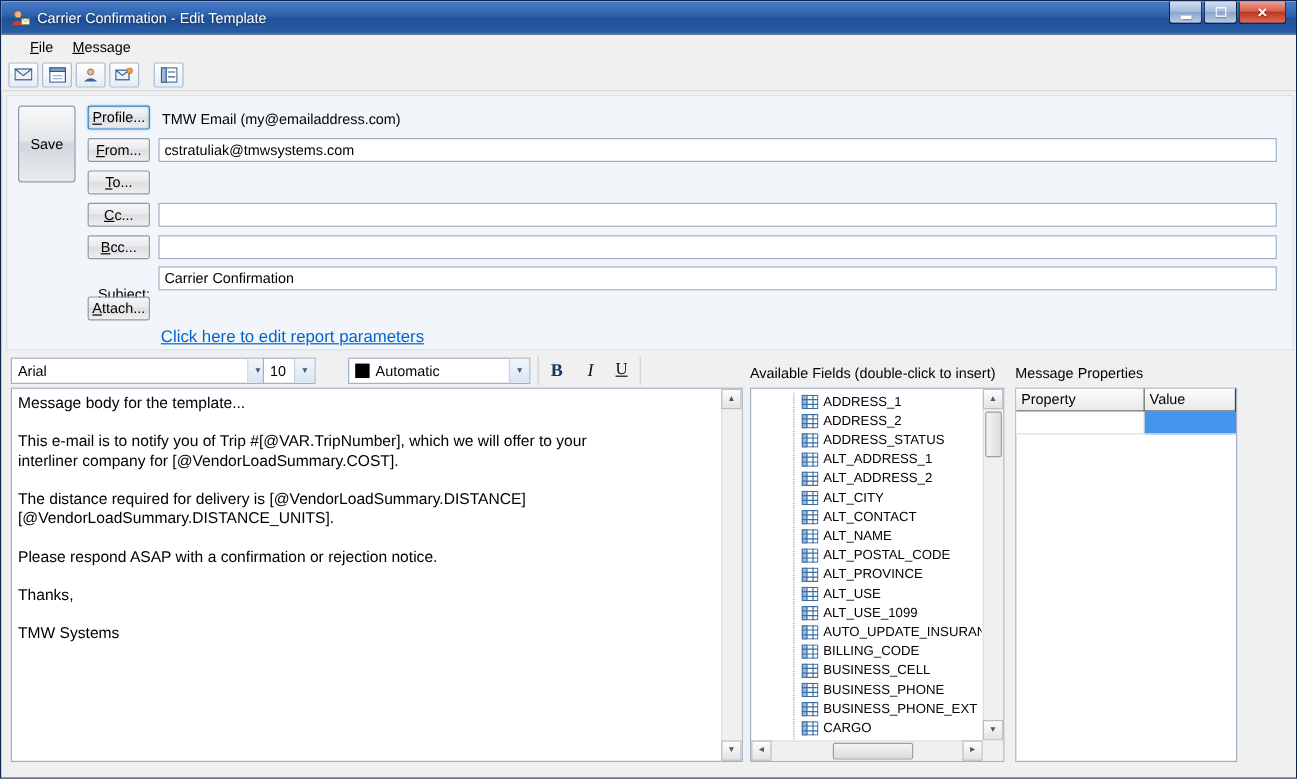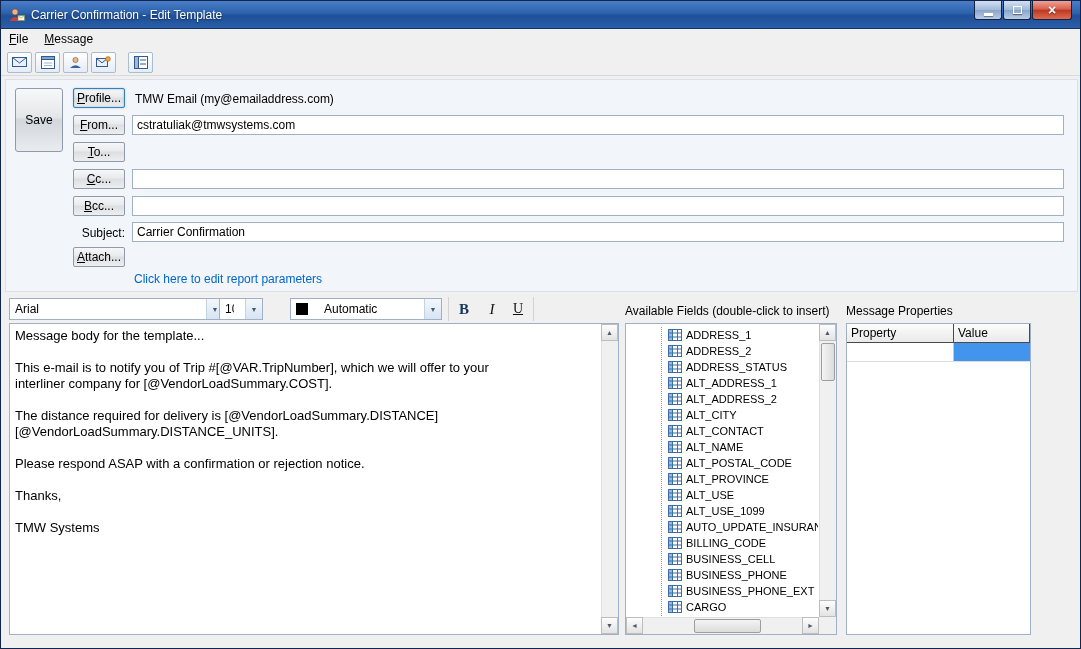--- a/index.html
+++ b/index.html
@@ -26,21 +26,21 @@
     border:1px solid #12233f; border-top:none; border-radius:0 0 3px 3px;
     background:linear-gradient(#d4e0f2,#a3bad9 48%,#8aa5cb 52%,#bacce7);
     display:flex; align-items:center; justify-content:center;
   }
   .win-btn.close { width:40px; background:linear-gradient(#f0a294,#d6604d 45%,#bc3a25 52%,#e06a50); }
   .glyph-min { width:9px; height:3px; background:#fff; margin-top:8px; box-shadow:0 1px 1px rgba(0,0,0,.4); }
   .glyph-max { width:9px; height:8px; border:1px solid #fff; box-shadow:0 1px 1px rgba(0,0,0,.4); }
   .glyph-close::before { content:"×"; color:#fff; font-size:14px; font-weight:bold; line-height:14px; text-shadow:0 1px 1px rgba(0,0,0,.5); }
 
   
-  .menubar { position:absolute; top:28px; left:0; right:0; height:20px; background:#f0f0f0; display:flex; align-items:center; padding-left:0; }
+  .menubar { position:absolute; top:28px; left:0; right:0; height:20px; background:#f0f0f0; display:flex; align-items:center; padding-left:16px; }
   .menu-item { padding:2px 8px; cursor:default; }
   .menu-item::first-letter { text-decoration:underline; }
 
   .toolbar { position:absolute; top:48px; left:0; right:0; height:27px; background:#f0f0f0; border-bottom:1px solid #d9d9d9; display:flex; align-items:center; padding-left:6px; }
   .tool-btn {
     width:25px; height:21px; margin-right:3px; border:1px solid #a7bdd3; border-radius:2px;
     background:linear-gradient(#ffffff,#e4ecf7); display:flex; align-items:center; justify-content:center;
   }
   .tool-gap { width:9px; }
 
@@ -57,33 +57,33 @@
   .row-btn {
     position:absolute; left:72px; width:52px; height:20px;
     border:1px solid #8e9aa9; border-radius:2px;
     background:linear-gradient(#f6f7f8,#e9eaec 45%,#dcdee1 50%,#eceef0);
     display:flex; align-items:center; justify-content:center; cursor:default;
   }
   .row-btn span { display:block; }
   .row-btn span::first-letter { text-decoration:underline; }
   .row-btn.focused { border-color:#3c7fb1; box-shadow:0 0 2px #7db4d8 inset, 0 0 2px #a8d2ef; }
 
-  .plain-label { position:absolute; left:64px; width:60px; text-align:right; line-height:16px; }
+  .plain-label { position:absolute; left:64px; width:60px; text-align:right; line-height:16px;margin-top:12px; }
 
   .field {
     position:absolute; left:131px; width:932px; height:20px;
     border:1px solid #9fb1c7; background:#fff; padding:1px 4px;
     font:12px "Liberation Sans", sans-serif; color:#000; outline:none;
   }
   .plain-value { position:absolute; left:134px; line-height:16px; }
 
-  .report-link { position:absolute; left:133px; top:271px; color:#0066cc; cursor:pointer; font-size:12px; }
-
-  
-  .combo { position:absolute; top:297px; height:22px; border:1px solid #9fb1c7; background:#fff; display:flex; align-items:center;gap:11px; }
+  .report-link { position:absolute; left:133px; top:271px; color:#0066cc; text-decoration:underline; cursor:pointer; font-size:14px; }
+
+  
+  .combo { position:absolute; top:297px; height:22px; border:1px solid #9fb1c7; background:#fff; display:flex; align-items:center; }
   .combo .txt { flex:1; padding:0 5px; white-space:nowrap; overflow:hidden; }
   .combo .arrow {
     width:17px; align-self:stretch; border-left:1px solid #c5d2e2;
     background:linear-gradient(#f3f7fb,#d8e4f2); display:flex; align-items:center; justify-content:center;
     font-size:7px; color:#3b5a7c;
   }
   .swatch { width:12px; height:12px; background:#000; margin-left:5px; flex:0 0 auto; }
   .vsep { position:absolute; top:296px; height:24px; width:1px; background:#d2d2d2; }
   .fmt-btn { position:absolute; top:297px; width:26px; height:22px; display:flex; align-items:center; justify-content:center; cursor:default; }
   .fmt-b { font-family:"Liberation Serif", serif; font-weight:bold; font-size:15px; color:#16365c; }

